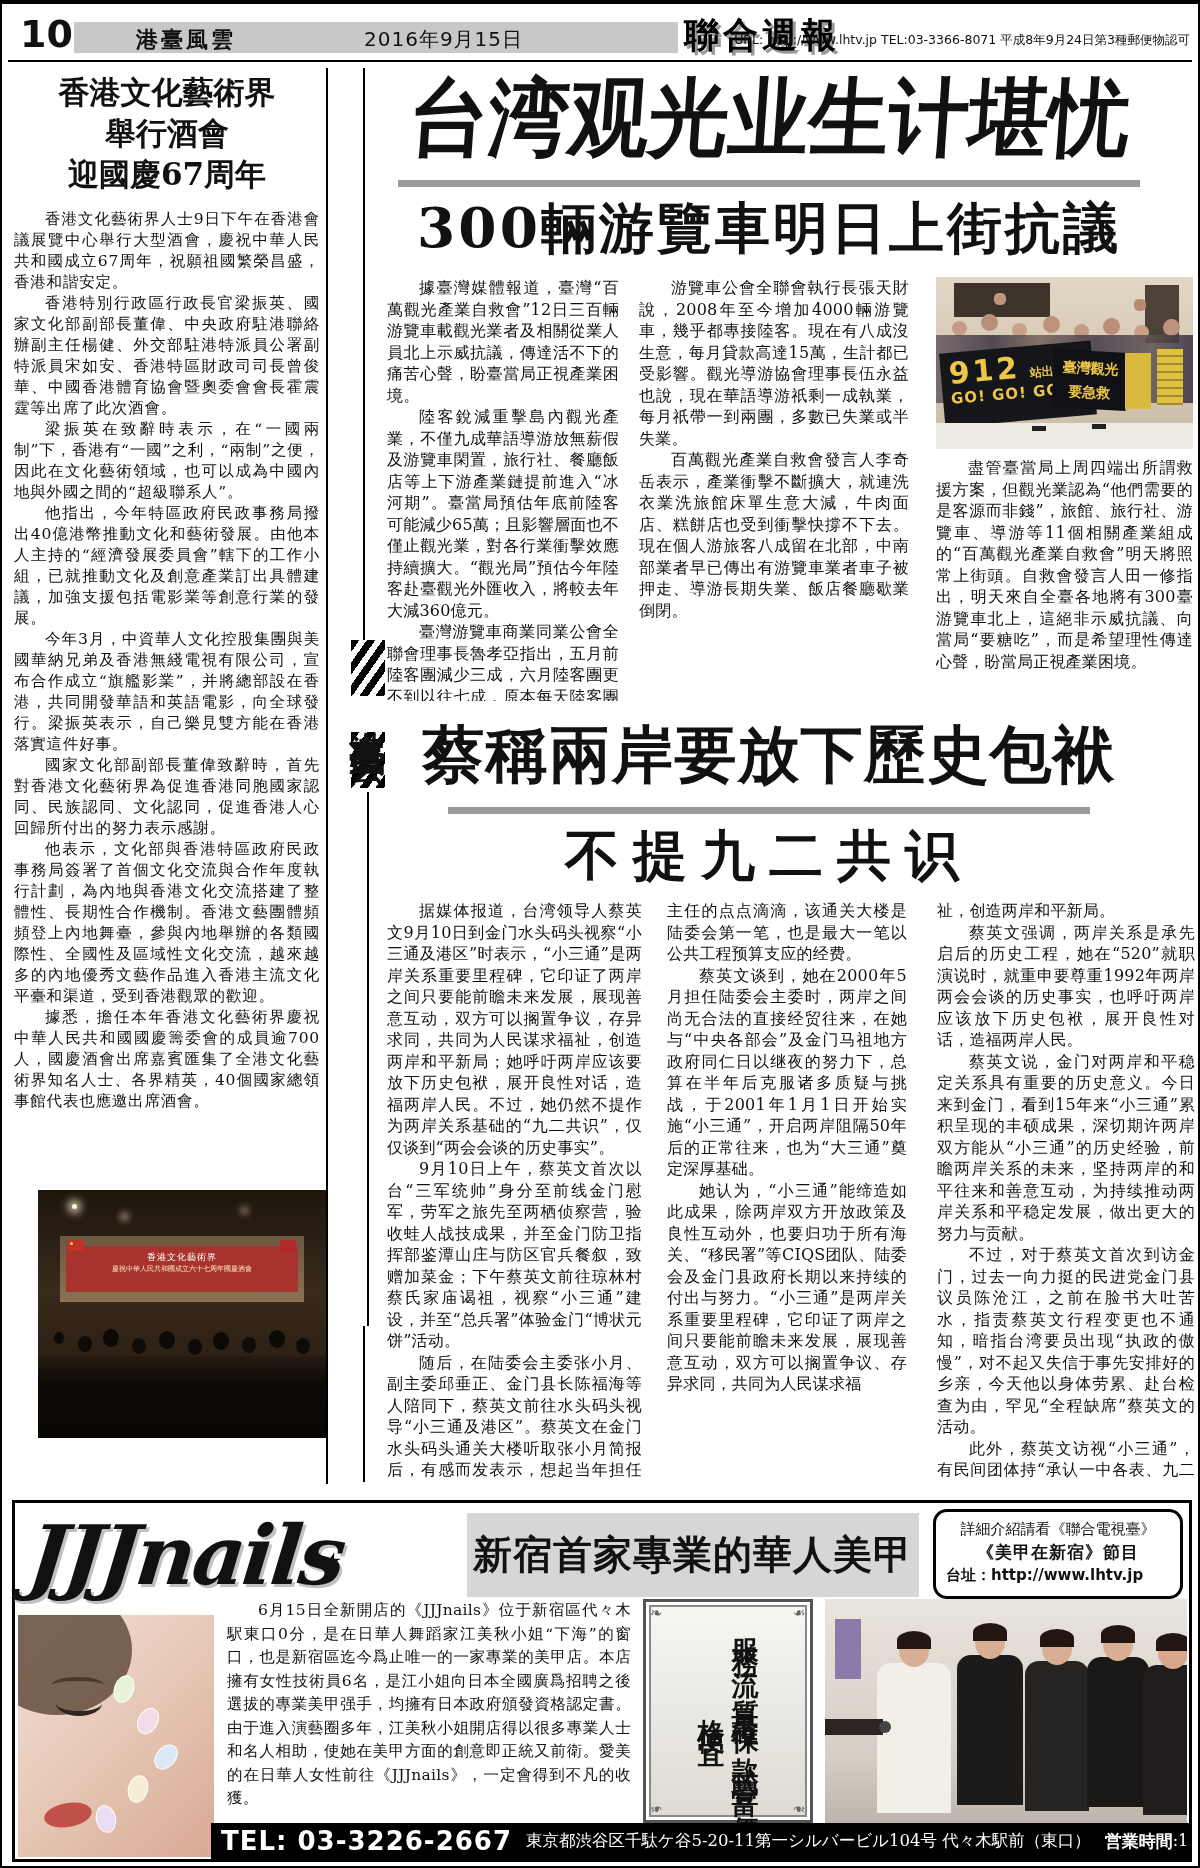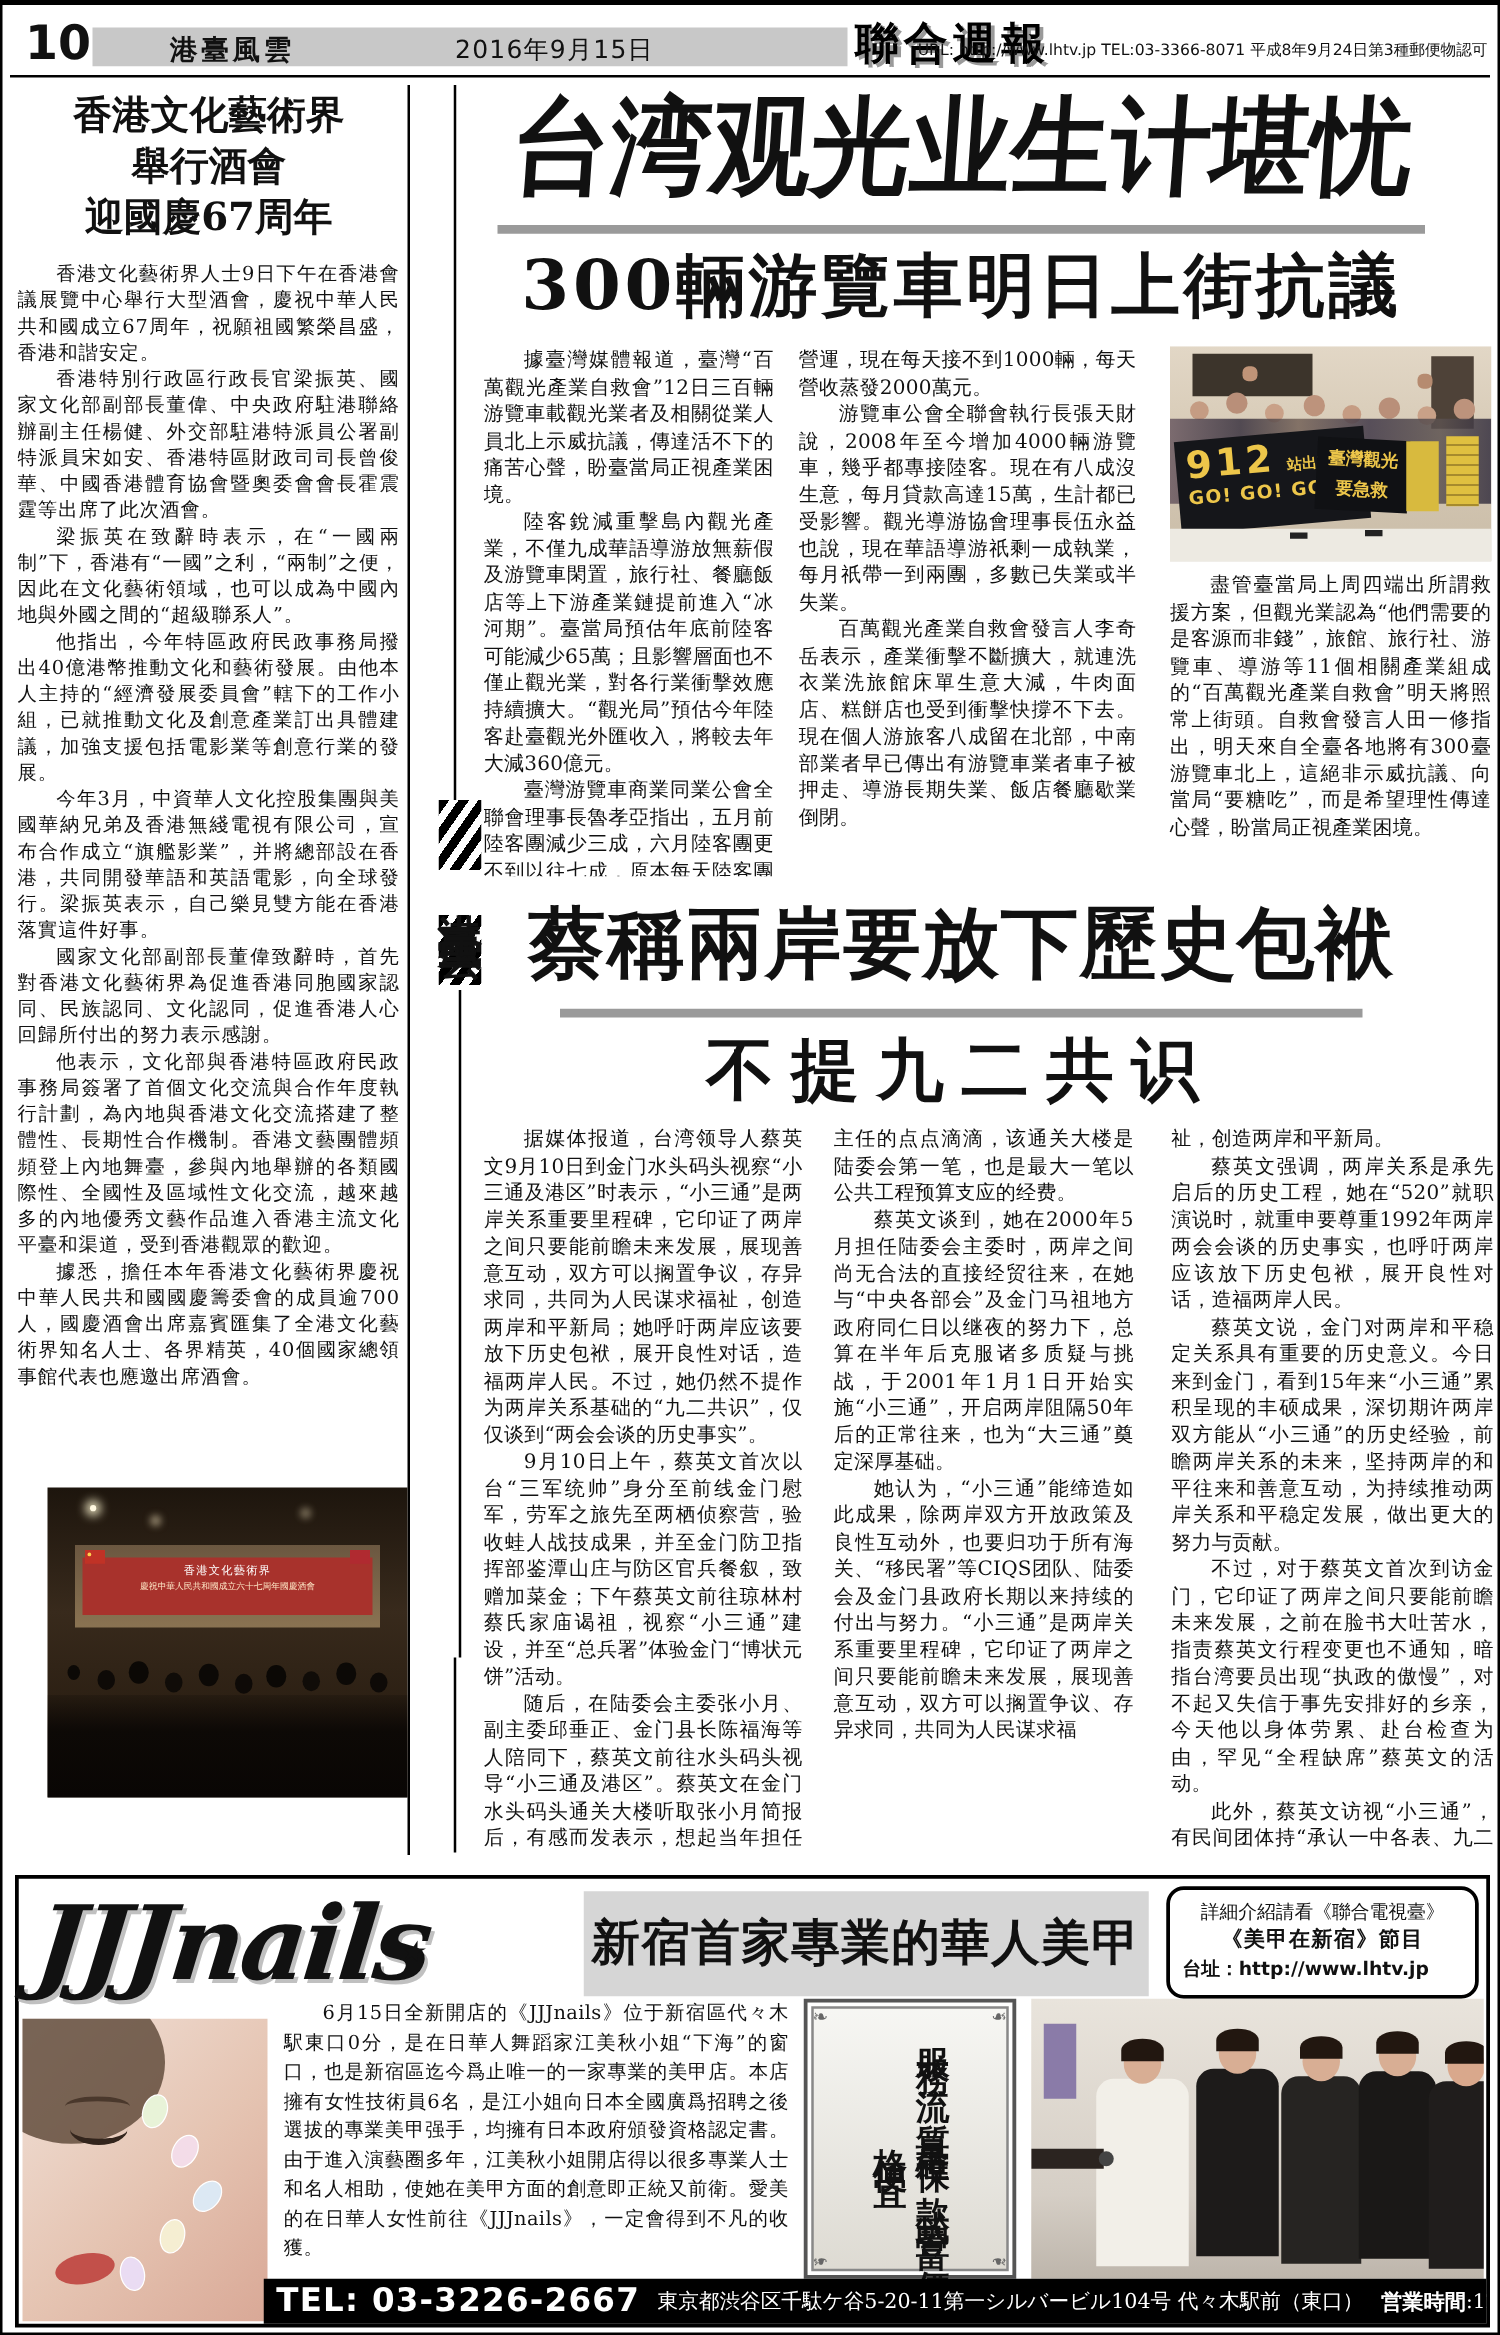--- a/index.html
+++ b/index.html
@@ -185,21 +185,20 @@
     <div class="grayrule r1"></div>
     <h2 class="h2">300輛游覽車明日上街抗議</h2>
 
     <div class="cols a1">
       <div class="c c1">
         <p class="ap">據臺灣媒體報道，臺灣“百萬觀光產業自救會”12日三百輛游覽車載觀光業者及相關從業人員北上示威抗議，傳達活不下的痛苦心聲，盼臺當局正視產業困境。</p>
         <p class="ap">陸客銳減重擊島內觀光產業，不僅九成華語導游放無薪假及游覽車閑置，旅行社、餐廳飯店等上下游產業鏈提前進入“冰河期”。臺當局預估年底前陸客可能減少65萬；且影響層面也不僅止觀光業，對各行業衝擊效應持續擴大。“觀光局”預估今年陸客赴臺觀光外匯收入，將較去年大減360億元。</p>
         <p class="ap">臺灣游覽車商業同業公會全聯會理事長魯孝亞指出，五月前陸客團減少三成，六月陸客團更不到以往七成，原本每天陸客團有3000到4000輛車在</p>
       </div>
       <div class="c c2">
-        <p class="ap cont">營運，現在每天接不到1000輛，每天營收蒸發2000萬元。</p>
         <p class="ap">游覽車公會全聯會執行長張天財說，2008年至今增加4000輛游覽車，幾乎都專接陸客。現在有八成沒生意，每月貸款高達15萬，生計都已受影響。觀光導游協會理事長伍永益也說，現在華語導游祇剩一成執業，每月祇帶一到兩團，多數已失業或半失業。</p>
         <p class="ap">百萬觀光產業自救會發言人李奇岳表示，產業衝擊不斷擴大，就連洗衣業洗旅館床單生意大減，牛肉面店、糕餅店也受到衝擊快撐不下去。現在個人游旅客八成留在北部，中南部業者早已傳出有游覽車業者車子被押走、導游長期失業、飯店餐廳歇業倒閉。</p>
       </div>
       <div class="c c3">
 
         <div class="photo1">
           <div class="p1dark"></div>
           <div class="p1door"></div>
           <div class="p1heads"></div>
           <div class="p1fist"></div>
@@ -233,21 +232,21 @@
       </div>
       <div class="c c2">
         <p class="ap cont">主任的点点滴滴，该通关大楼是陆委会第一笔，也是最大一笔以公共工程预算支应的经费。</p>
         <p class="ap">蔡英文谈到，她在2000年5月担任陆委会主委时，两岸之间尚无合法的直接经贸往来，在她与“中央各部会”及金门马祖地方政府同仁日以继夜的努力下，总算在半年后克服诸多质疑与挑战，于2001年1月1日开始实施“小三通”，开启两岸阻隔50年后的正常往来，也为“大三通”奠定深厚基础。</p>
         <p class="ap">她认为，“小三通”能缔造如此成果，除两岸双方开放政策及良性互动外，也要归功于所有海关、“移民署”等CIQS团队、陆委会及金门县政府长期以来持续的付出与努力。“小三通”是两岸关系重要里程碑，它印证了两岸之间只要能前瞻未来发展，展现善意互动，双方可以搁置争议、存异求同，共同为人民谋求福</p>
       </div>
       <div class="c c3">
         <p class="ap cont">祉，创造两岸和平新局。</p>
         <p class="ap">蔡英文强调，两岸关系是承先启后的历史工程，她在“520”就职演说时，就重申要尊重1992年两岸两会会谈的历史事实，也呼吁两岸应该放下历史包袱，展开良性对话，造福两岸人民。</p>
         <p class="ap">蔡英文说，金门对两岸和平稳定关系具有重要的历史意义。今日来到金门，看到15年来“小三通”累积呈现的丰硕成果，深切期许两岸双方能从“小三通”的历史经验，前瞻两岸关系的未来，坚持两岸的和平往来和善意互动，为持续推动两岸关系和平稳定发展，做出更大的努力与贡献。</p>
-        <p class="ap">不过，对于蔡英文首次到访金门，它印证了两岸之间只要能前瞻未来发展，之前在脸书大吐苦水，指责蔡英文行程变更也不通知，暗指台湾要员出现“执政的傲慢”，对不起又失信于事先安排好的乡亲，今天他以身体劳累、赴台检查为由，罕见“全程缺席”蔡英文的活动。</p>
+        <p class="ap">不过，对于蔡英文首次到访金门，过去一向力挺的民进党金门县议员陈沧江，之前在脸书大吐苦水，指责蔡英文行程变更也不通知，暗指台湾要员出现“执政的傲慢”，对不起又失信于事先安排好的乡亲，今天他以身体劳累、赴台检查为由，罕见“全程缺席”蔡英文的活动。</p>
         <p class="ap">此外，蔡英文访视“小三通”，有民间团体持“承认一中各表、九二共识”布条，向车队喊话。</p>
       </div>
     </div>
   </div>
 
   <div class="ad">
     <div class="adlogo">
       <span>JJJnails</span>
       <span class="adstar">★</span>
     </div>

